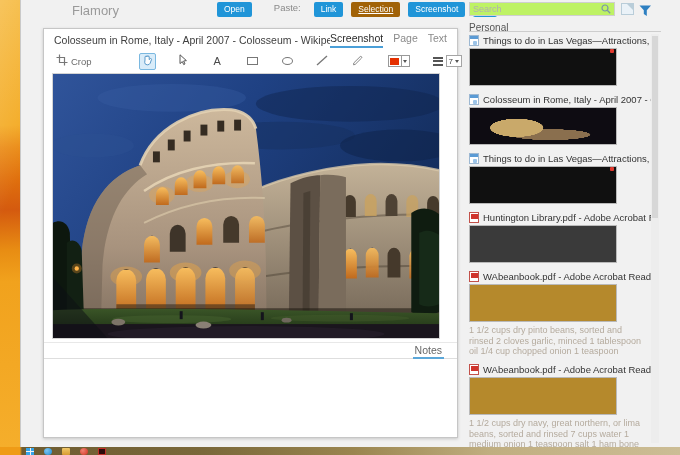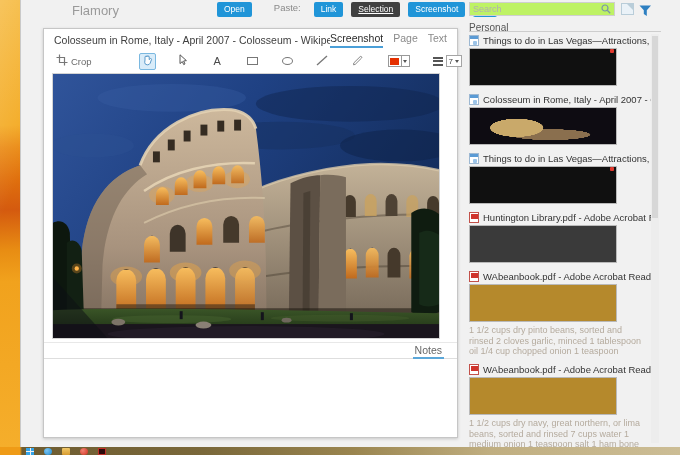--- a/index.html
+++ b/index.html
@@ -20,21 +20,21 @@
   .tb-red { left:80px; border-radius:50%; background:radial-gradient(circle at 35% 35%, #f08070, #d03020); }
   .tb-acrobat { left:98px; background:#2d0a0a; border:1px solid #c03028; }
 
   
   .app { position:absolute; left:20px; top:0; width:660px; height:447px; background:#f1f1f1; border-left:1px solid #c9c9c9; }
 
   
   .app-title { position:absolute; left:17px; top:3px; font-size:13px; color:#9a9a9a;margin-left:34px; }
   .hdr-controls { position:absolute; left:196px; top:2px; display:flex; align-items:flex-start; gap:8px; height:16px; }
   .btn { font-size:8.5px; color:#fff; background:#2095d8; border:none; border-radius:2px; padding:2px 7px; height:15px; line-height:11px; cursor:default; }
-  .btn.gray { background:#404040;text-decoration:underline; }
+  .btn.gray { background:#a16207;text-decoration:underline; }
   .paste-label { font-size:9.5px; color:#8a8a8a; margin:0 5px 15px 14px; }
 
   
   .main-panel { position:absolute; left:22px; top:28px; width:415px; height:410px; background:#fff; border:1px solid #c6c6c6; box-shadow:0 1px 3px rgba(0,0,0,.18); }
   .ptitle-row { position:absolute; left:0; top:0; width:100%; height:21px; display:flex; align-items:center; padding:0 10px; }
   .ptitle { flex:1; font-size:10.5px; color:#404040; white-space:nowrap; overflow:hidden; }
   .ptabs { display:flex; gap:10px; font-size:10.5px; }
   .ptab { color:#8a8a8a; padding-bottom:2px; cursor:default; }
   .ptab.active { color:#2b2b2b; border-bottom:2px solid #4a9fd8; }
 

